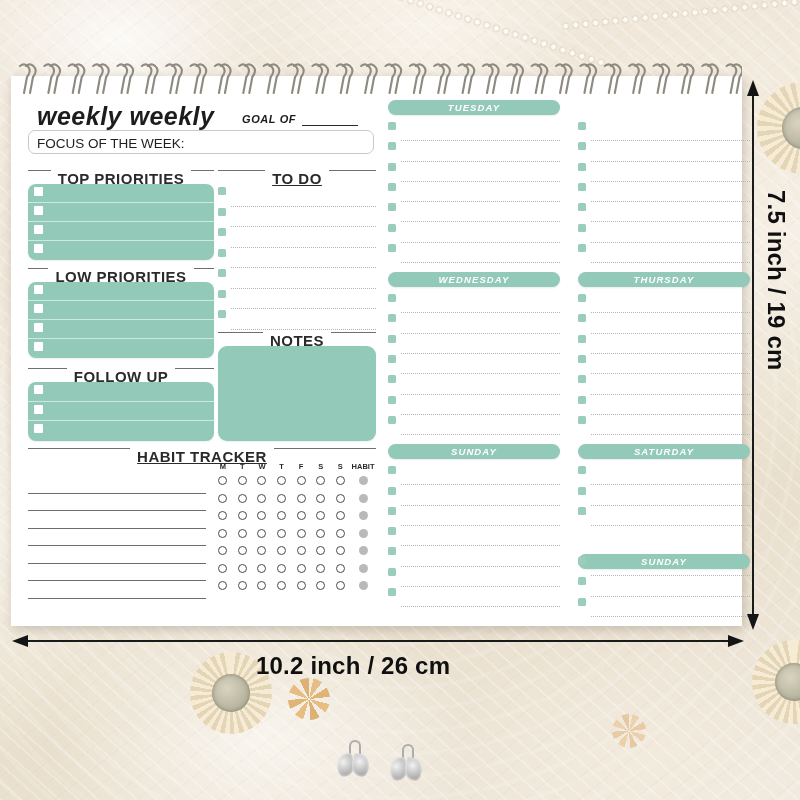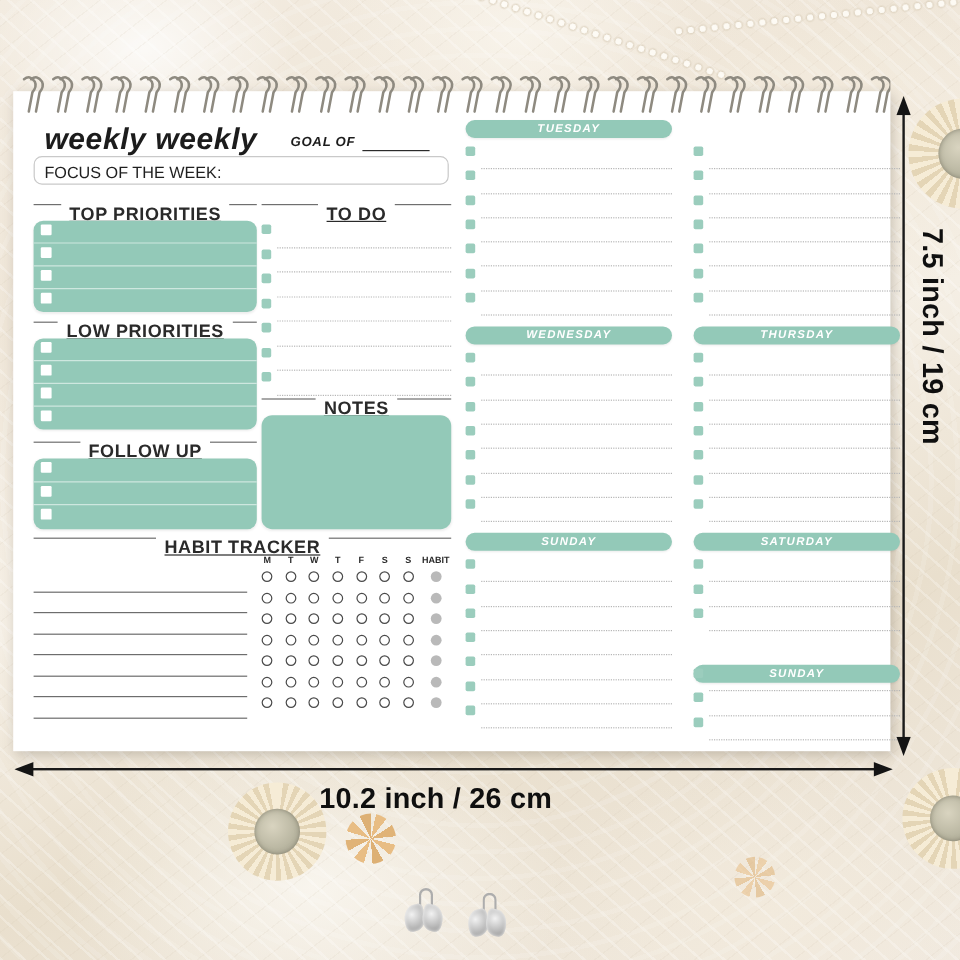--- a/index.html
+++ b/index.html
@@ -837,13 +837,13 @@
 </svg>
 <div class="dim-label" id="dim-v-label" style="left:790px; top:190px;">7.5 inch / 19 cm</div>
 
 <div class="dim-line" style="left:20px; top:640px; width:715px; height:1.6px;"></div>
 <svg style="position:absolute;left:12px;top:634px;width:16px;height:14px;">
   <polygon points="0,7 16,1 16,13" fill="#141414"></polygon>
 </svg>
 <svg style="position:absolute;left:728px;top:634px;width:16px;height:14px;">
   <polygon points="16,7 0,1 0,13" fill="#141414"></polygon>
 </svg>
-<div class="dim-label" style="left:266px; top:652px;">10.2 inch / 26 cm</div>
+<div class="dim-label" style="left:256px; top:652px;">10.2 inch / 26 cm</div>
 
 </body></html>

